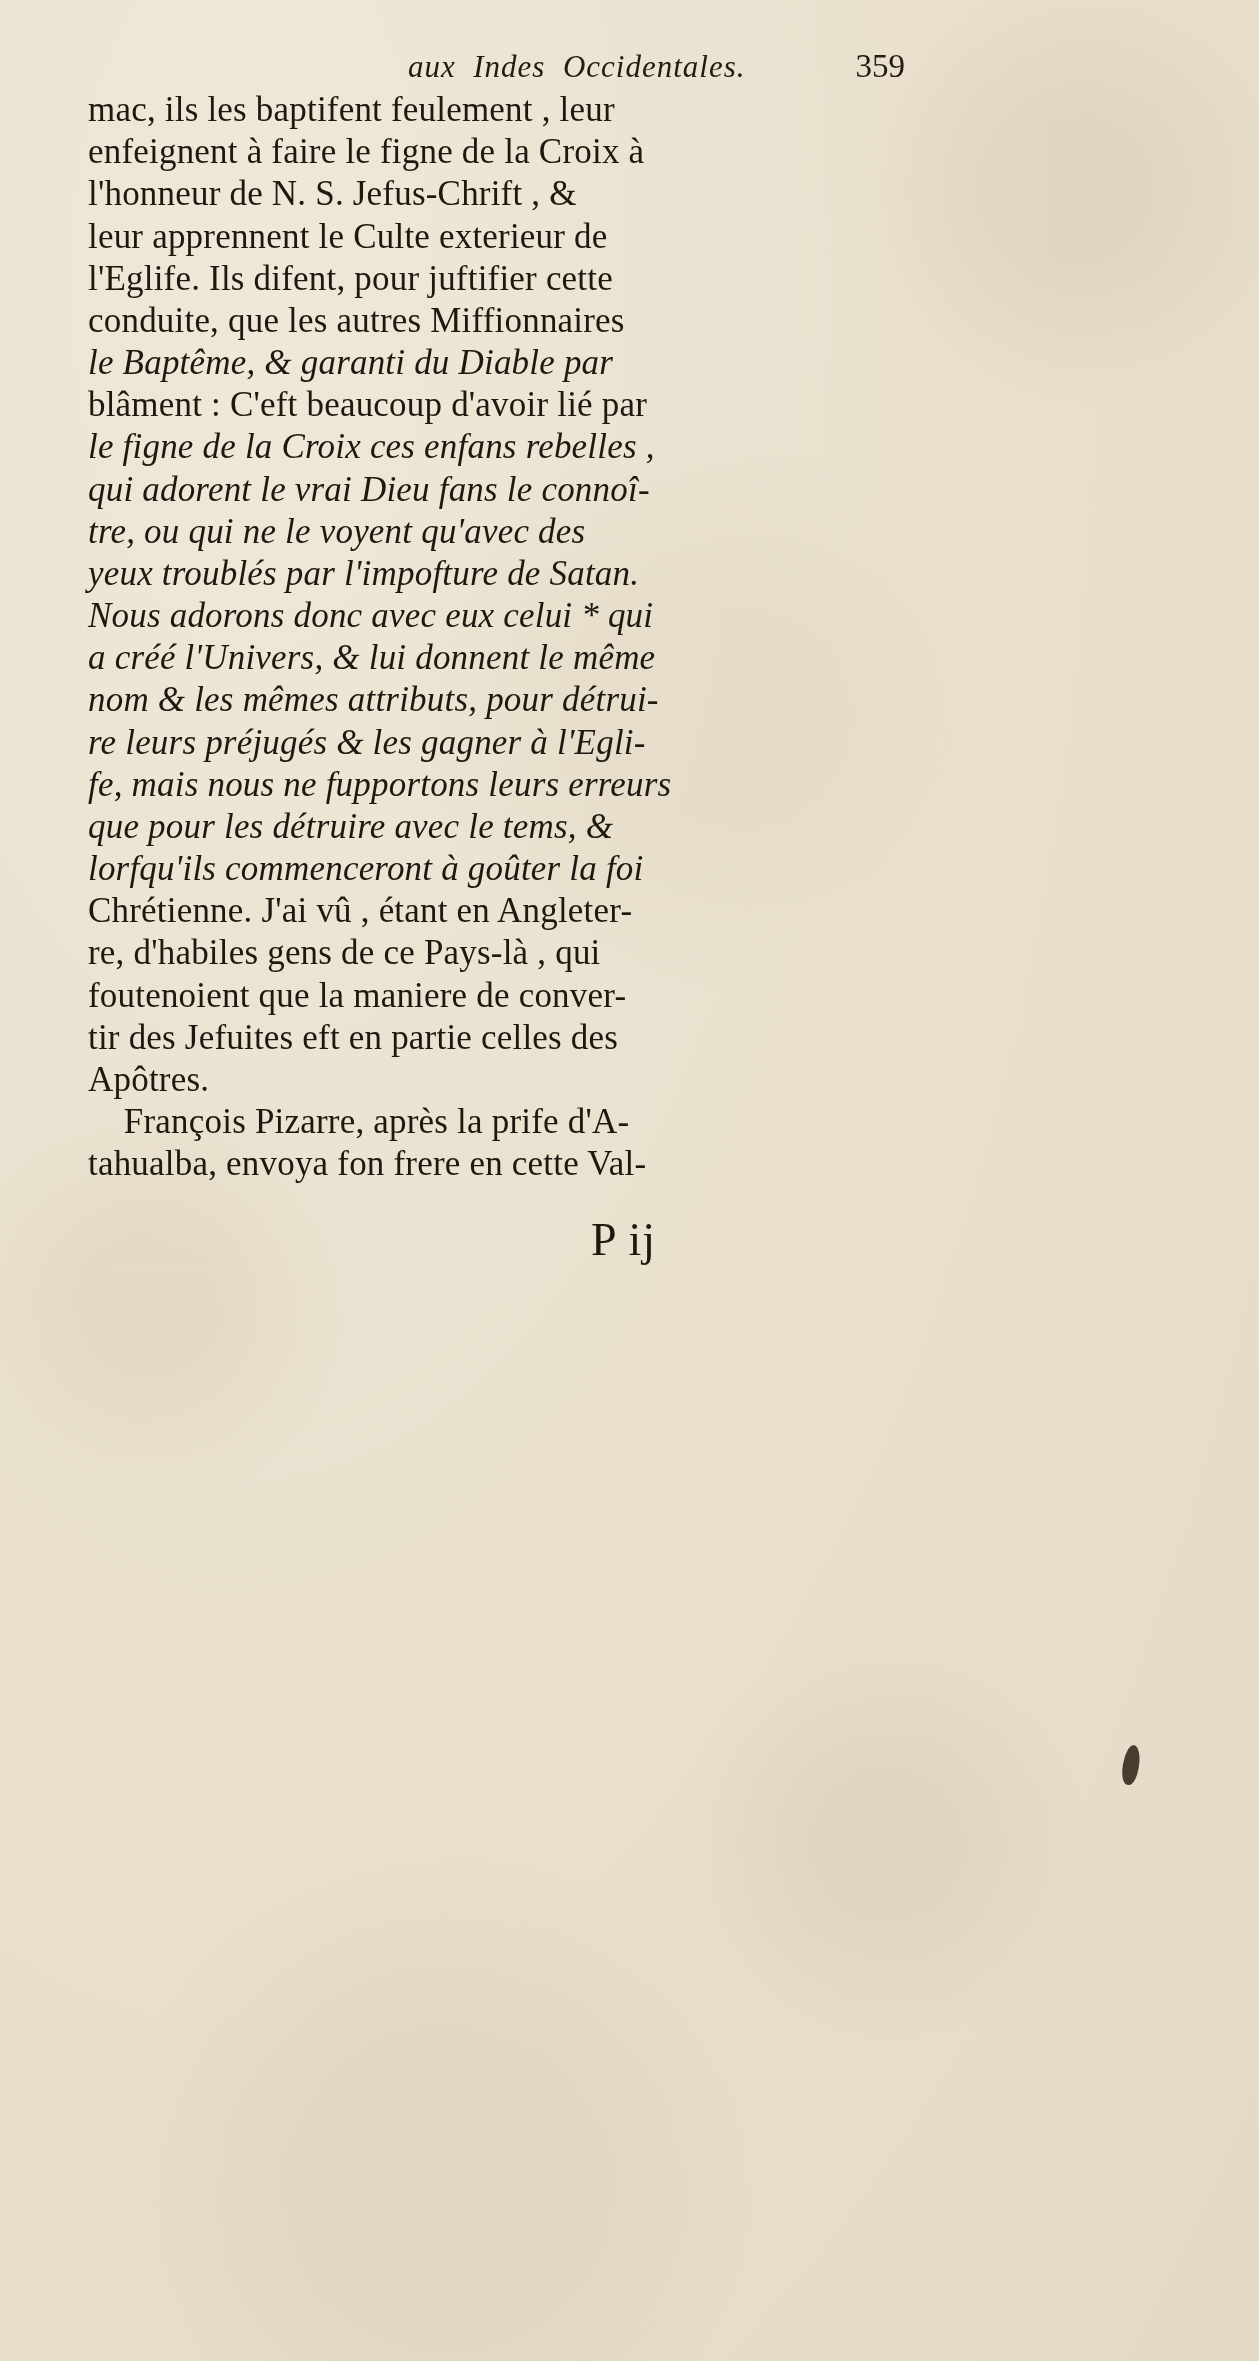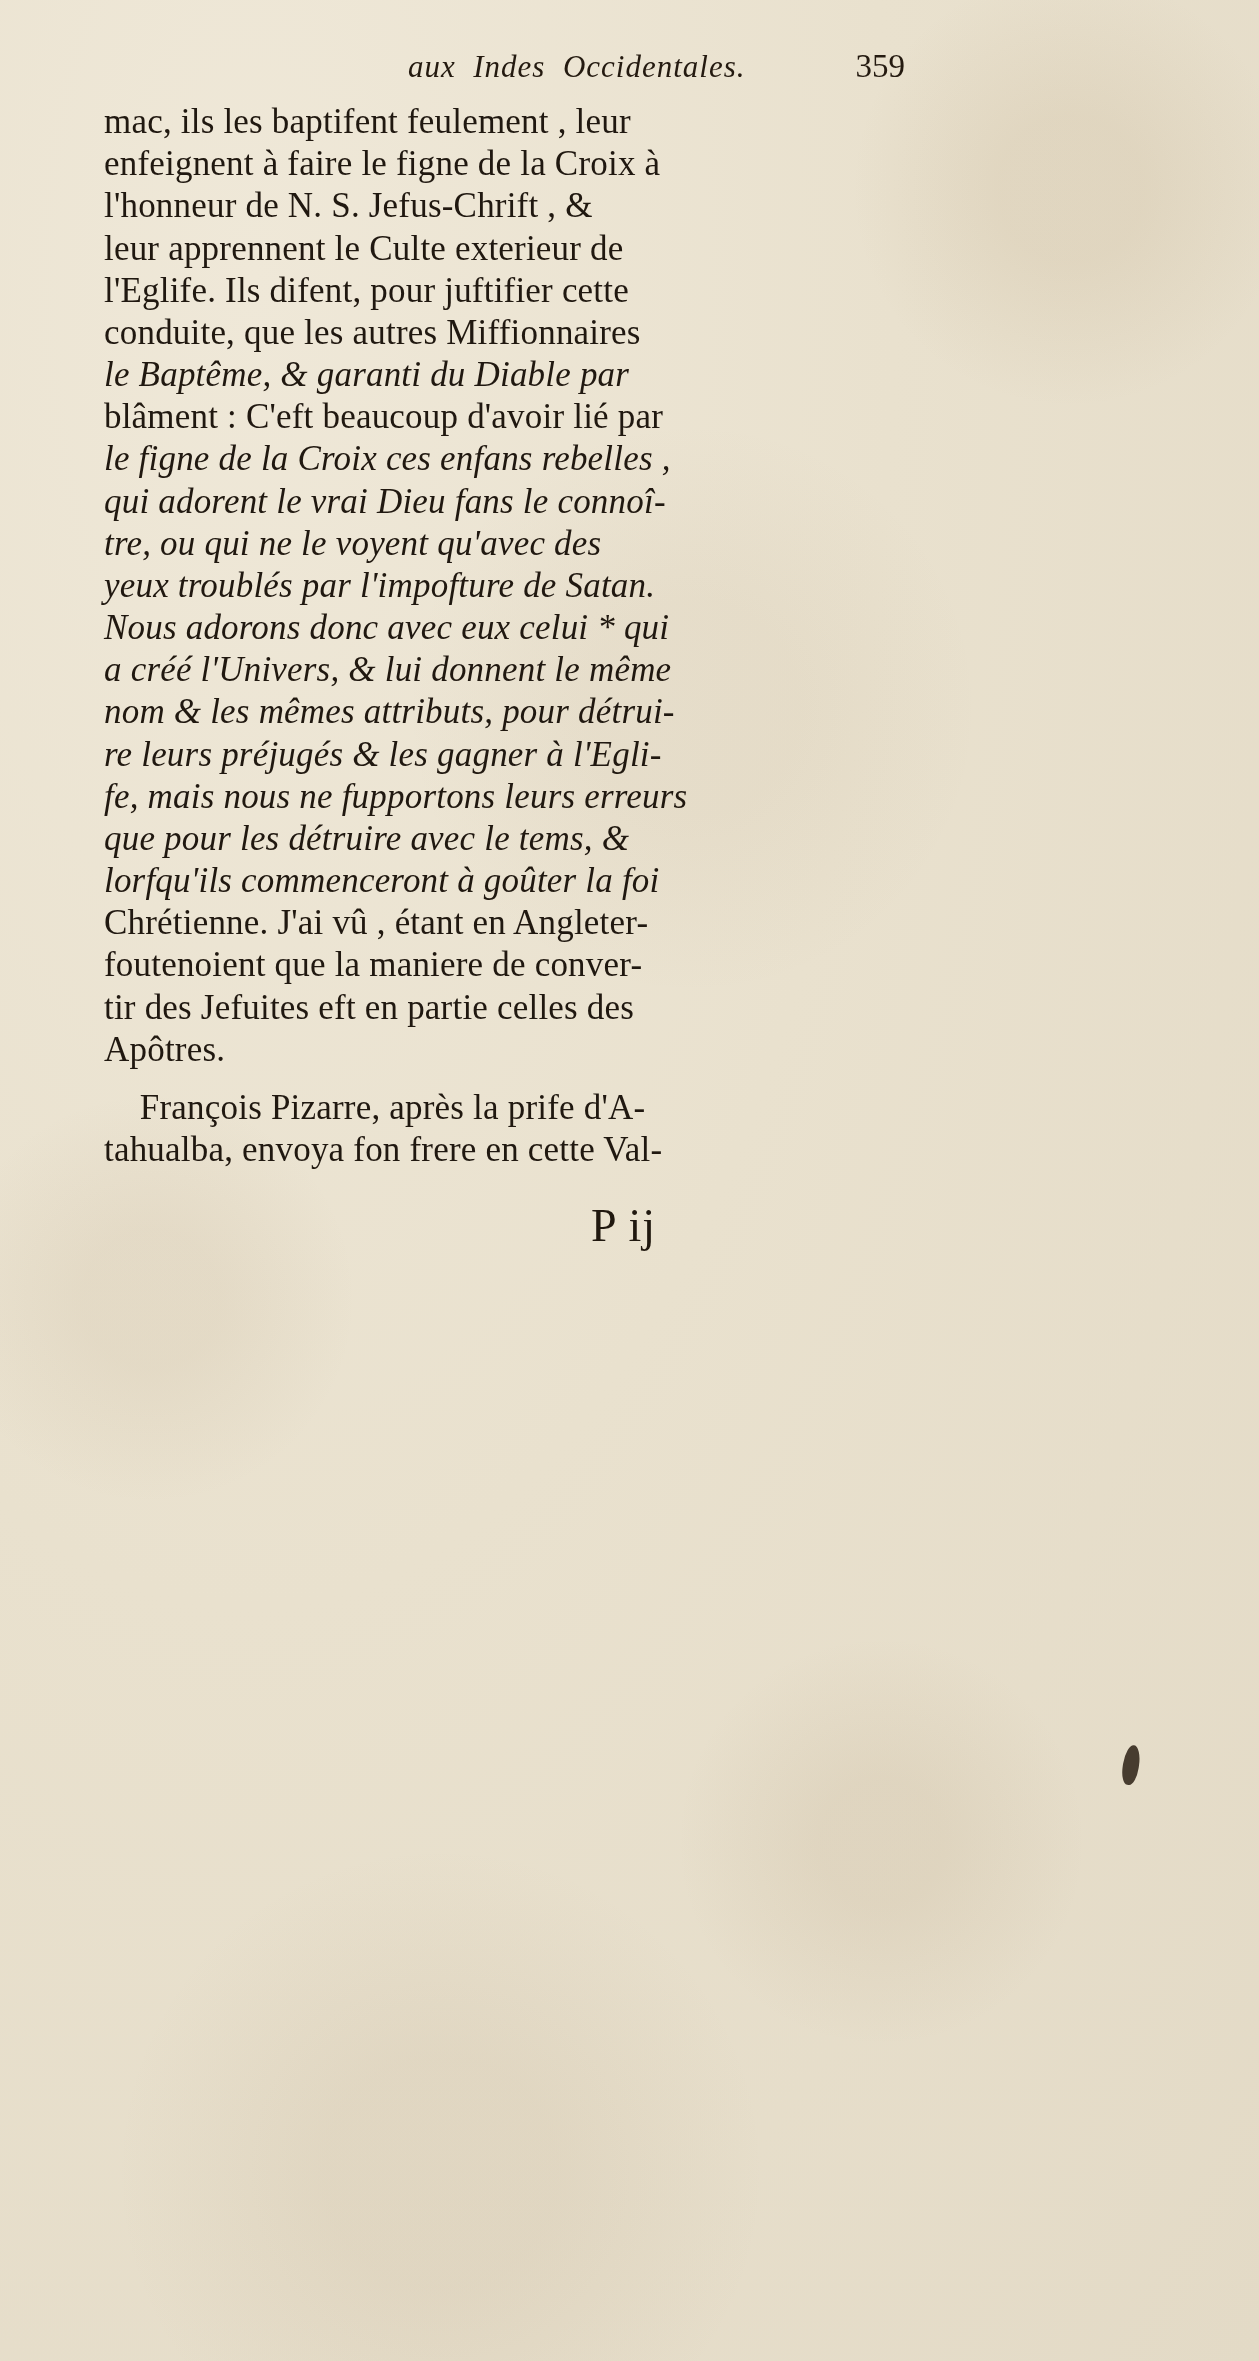--- a/index.html
+++ b/index.html
@@ -57,21 +57,21 @@
     margin-left: 76px;
     letter-spacing: 0;
   }
 
   .body-text {
     font-size: 35px;
     line-height: 1.205;
     text-align: justify;
     color: #201810;
   }
-  .body-text p { margin: 16px; }
+  .body-text p { margin: 0; }
   .line {
     display: block;
     white-space: pre-wrap;
     letter-spacing: 0.2px;
   }
   .ital { font-style: italic; }
 
   
   .flourish {
     position: absolute;
@@ -132,20 +132,21 @@
         <span class="line ital">tre, ou qui ne le voyent qu'avec des</span>
         <span class="line ital">yeux troublés par l'impofture de Satan.</span>
         <span class="line ital">Nous adorons donc avec eux celui * qui</span>
         <span class="line ital">a créé l'Univers, &amp; lui donnent le même</span>
         <span class="line ital">nom &amp; les mêmes attributs, pour détrui-</span>
         <span class="line ital">re leurs préjugés &amp; les gagner à l'Egli-</span>
         <span class="line ital">fe, mais nous ne fupportons leurs erreurs</span>
         <span class="line ital">que pour les détruire avec le tems, &amp;</span>
         <span class="line ital">lorfqu'ils commenceront à goûter la foi</span>
         <span class="line">Chrétienne. J'ai vû , étant en Angleter-</span>
+        <span class="line">re, d'habiles gens de ce Pays-là , qui</span>
         <span class="line">foutenoient que la maniere de conver-</span>
         <span class="line">tir des Jefuites eft en partie celles des</span>
         <span class="line">Apôtres.</span>
       </p>
       <p>
         <span class="line">    François Pizarre, après la prife d'A-</span>
         <span class="line">tahualba, envoya fon frere en cette Val-</span>
       </p>
     </div>
 

